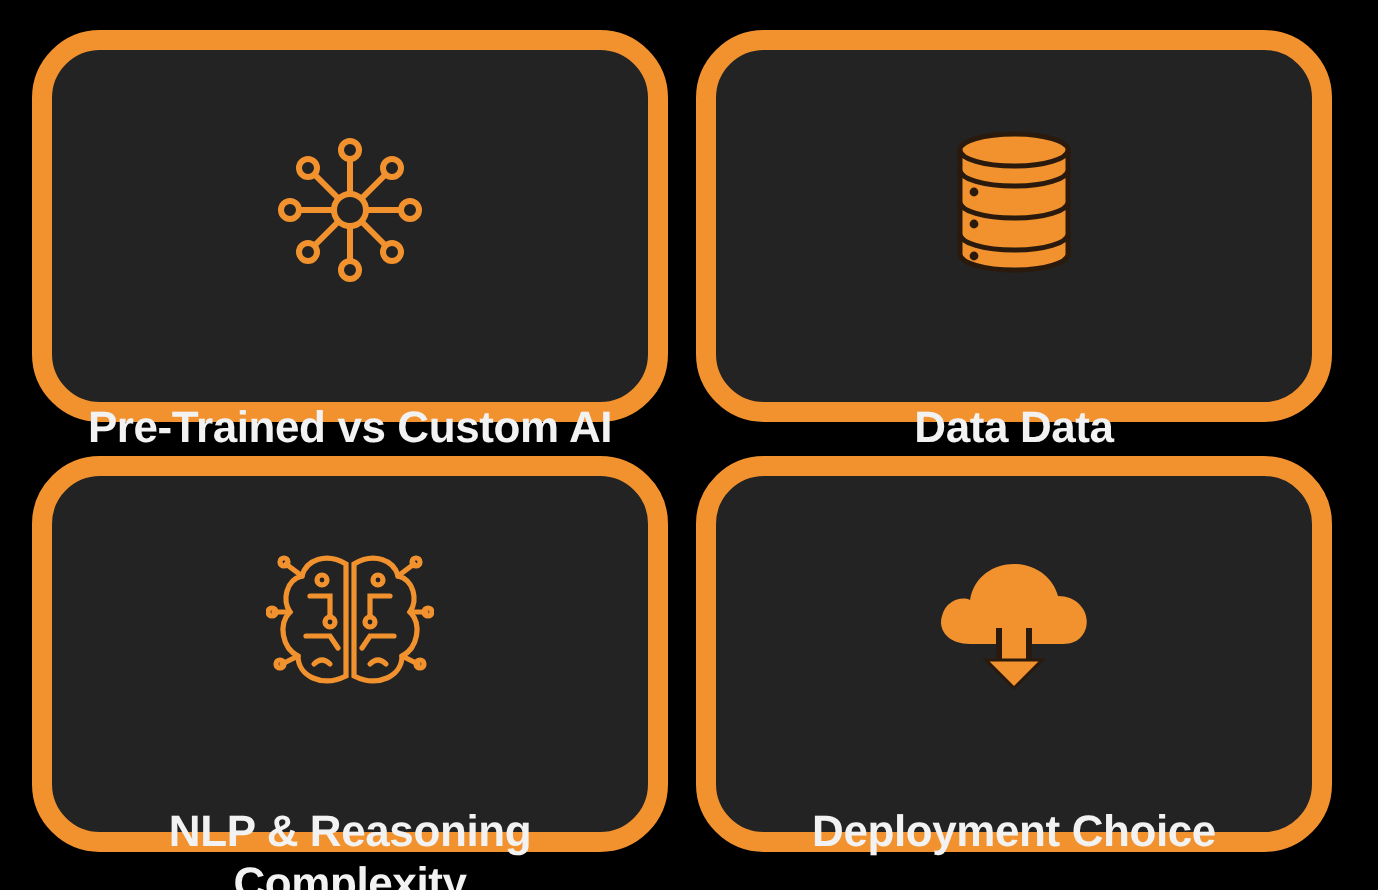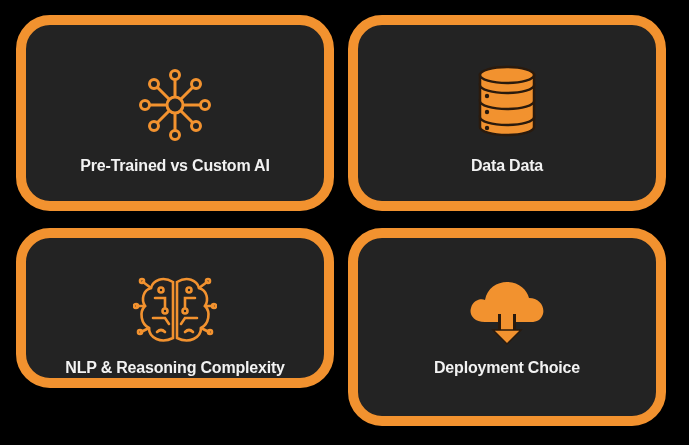--- a/index.html
+++ b/index.html
@@ -2,24 +2,24 @@
 <html><head>
 <meta charset="utf-8">
 <style>
   html, body { margin:0; padding:0; }
   body { width:689px; height:445px; background:#000; position:relative; overflow:hidden;
          font-family:"Liberation Sans", sans-serif; }
   .card { position:absolute; box-sizing:border-box; border:10px solid #F2922F; border-radius:34px;
           background:#232323; display:flex; flex-direction:column; align-items:center; }
   .card .icon { position:absolute; left:50%; transform:translateX(-50%); }
   .card .label { position:absolute; left:0; right:0; text-align:center; color:#f2f2f2;
-                 font-weight:bold; font-size:16px; letter-spacing:-0.2px; }
+                 font-weight:bold; font-size:22px; letter-spacing:-0.2px;margin-top:44px; }
   #c1 { left:16px; top:15px; width:318px; height:196px; }
   #c2 { left:348px; top:15px; width:318px; height:196px; }
-  #c3 { left:16px; top:228px; width:318px; height:160px; }
+  #c3 { left:16px; top:228px; width:318px; height:198px; }
   #c4 { left:348px; top:228px; width:318px; height:198px;padding-left:13px; }
 </style>
 </head>
 <body>
 
 <div class="card" id="c1">
   <svg class="icon" style="top:40px" width="80" height="80" viewBox="0 0 80 80">
     <g stroke="#F2922F" stroke-width="3" fill="none">
       <circle cx="40" cy="40" r="8"></circle>
       <line x1="40" y1="32" x2="40" y2="14"></line>

